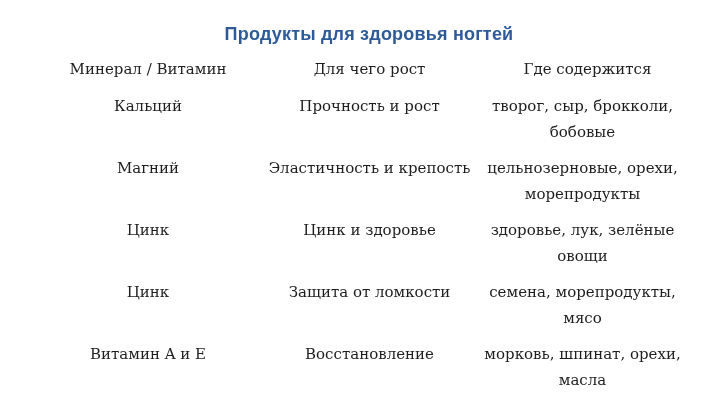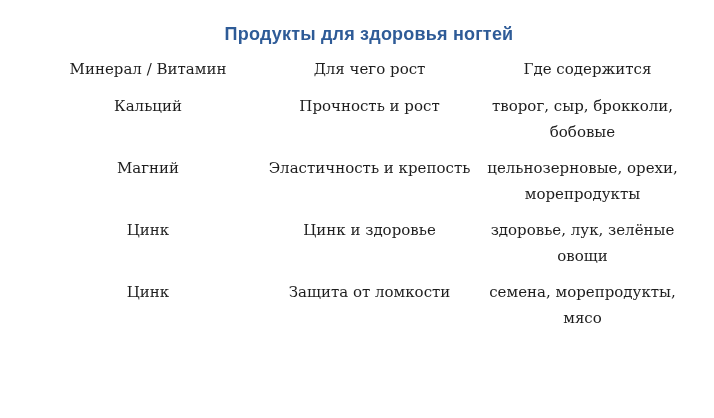--- a/index.html
+++ b/index.html
@@ -95,16 +95,21 @@
       <tr>
         <td class="nowrap">Цинк</td>
         <td class="nowrap">Цинк и здоровье</td>
         <td class="sources">здоровье, лук, зелёные овощи</td>
       </tr>
       <tr>
         <td class="nowrap">Цинк</td>
         <td class="nowrap">Защита от ломкости</td>
         <td class="sources">семена, морепродукты, мясо</td>
       </tr>
+      <tr>
+        <td class="nowrap">Витамин A и E</td>
+        <td class="nowrap">Восстановление</td>
+        <td class="sources">морковь, шпинат, орехи, масла</td>
+      </tr>
     </tbody>
   </table>
 
 </div>
 
 </body></html>

